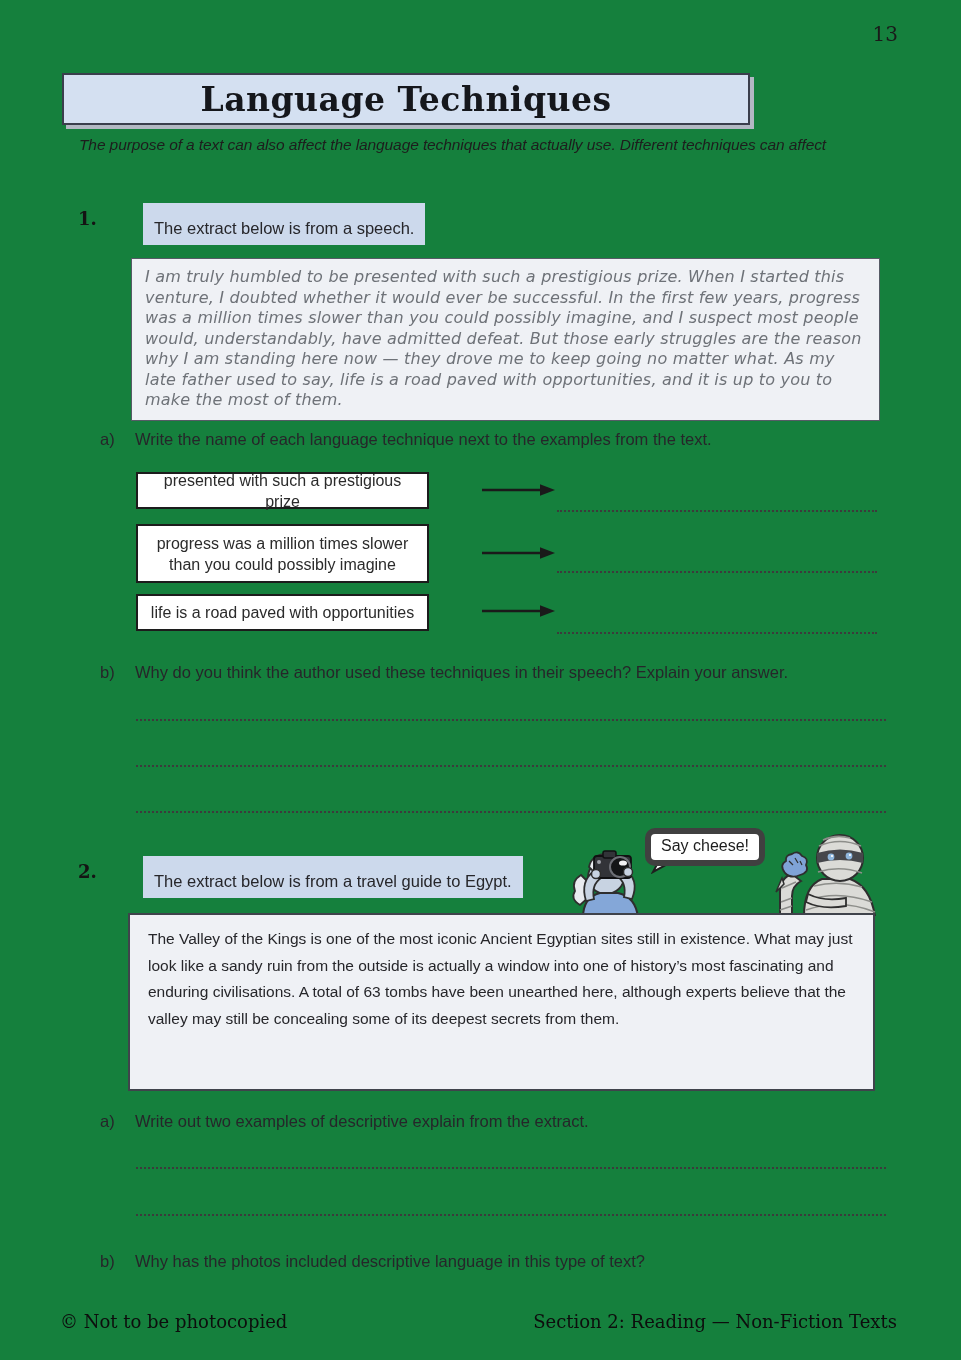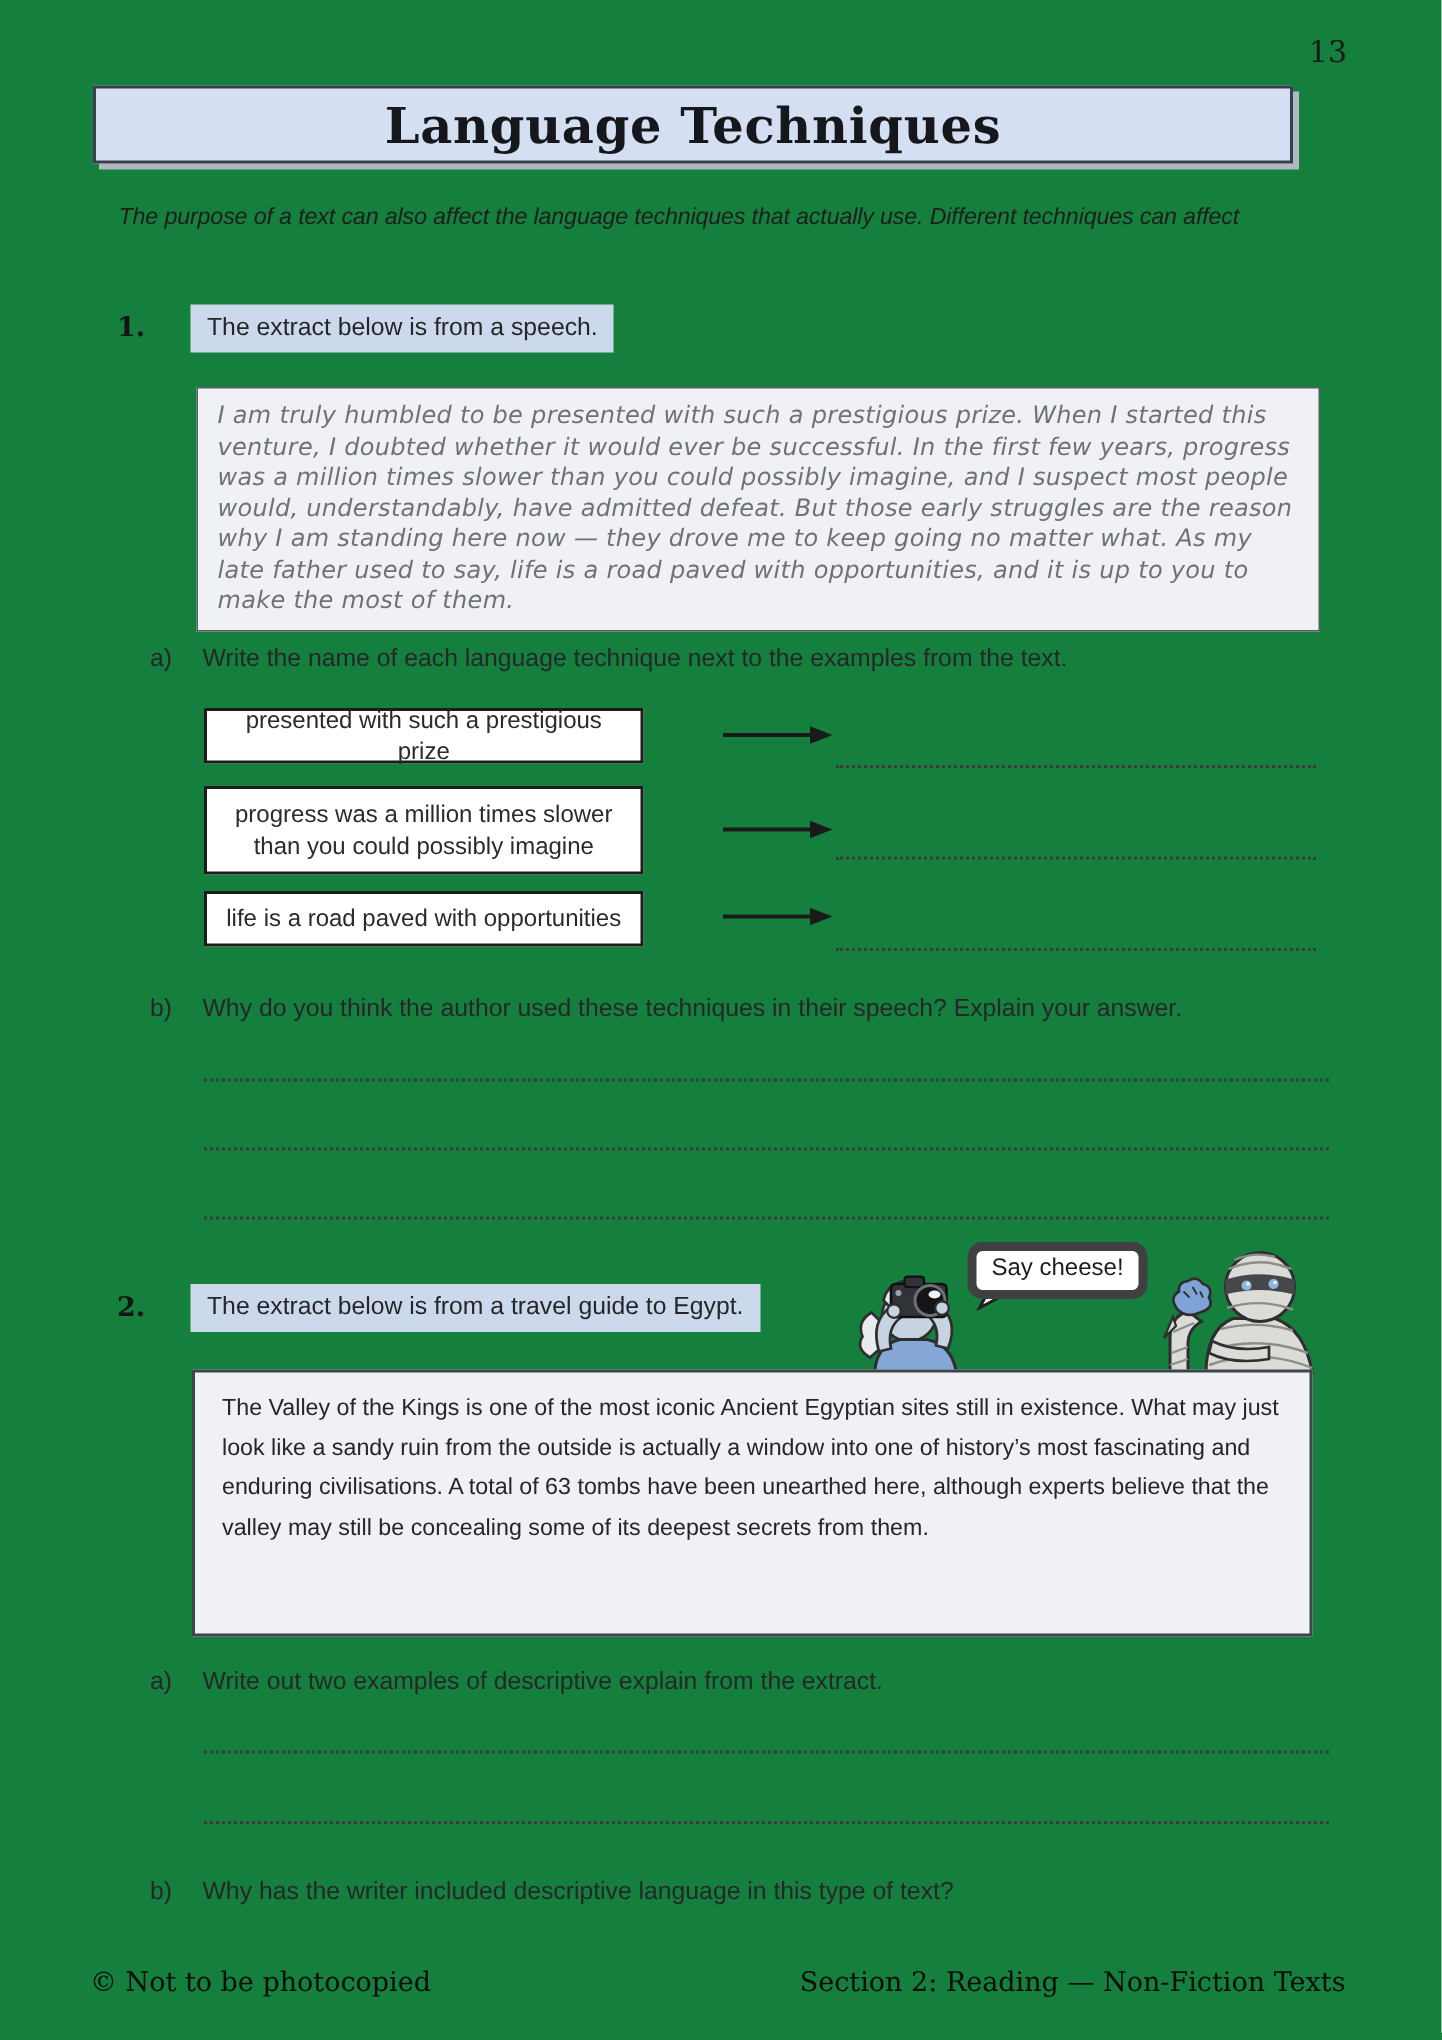--- a/index.html
+++ b/index.html
@@ -2,34 +2,34 @@
 <html><head>
 <meta charset="utf-8">
 <style>
   html,body{margin:0;padding:0;background:#ffffff;}
   .page{position:relative;width:961px;height:1360px;background:#15803d;overflow:hidden;
         font-family:"Liberation Sans",sans-serif;color:#2a2a2a;}
 
   .page-number{position:absolute;top:22px;right:63px;font-family:"DejaVu Serif",serif;
         font-size:20px;color:#1a1a1a;}
 
-  .title-banner{position:absolute;left:62px;top:57px;width:800px;height:52px;
+  .title-banner{position:absolute;left:62px;top:73px;width:688px;height:52px;
         background:#d4e0f1;border:2px solid #3a3e4c;box-sizing:border-box;
         box-shadow:4px 4px 0 #b2b8c3;display:flex;align-items:center;justify-content:center;}
   .title-banner h1{margin:0;font-family:"DejaVu Serif",serif;font-weight:bold;
         font-size:33px;letter-spacing:0.5px;color:#15171c;}
 
   .intro{position:absolute;left:79px;top:133px;width:830px;font-style:italic;
         font-size:15.5px;line-height:23px;color:#1d1d1d;letter-spacing:-0.1px;}
   .intro div{white-space:nowrap;}
 
   .q-num{position:absolute;font-family:"DejaVu Serif",serif;font-weight:bold;
         font-size:18px;color:#141414;}
   .q-highlight{position:absolute;display:inline-block;background:#ccd9ec;
-        padding:6px 11px 7px 11px;font-size:16.5px;color:#26262a;}
+        padding:16px 11px 7px 11px;font-size:16.5px;color:#26262a;margin-left:16px;}
 
   .extract-box{position:absolute;box-sizing:border-box;background:#eff1f5;}
   .extract-1{left:131px;top:258px;width:749px;min-height:149px;
         border:1.5px solid #565b66;padding:8px 13px 9px 13px;
         font-family:"DejaVu Sans",sans-serif;font-style:italic;
         font-size:16px;line-height:20.5px;color:#6e7278;letter-spacing:0.2px;}
   .extract-2{left:128px;top:913px;width:747px;min-height:178px;
         border:2px solid #3f434b;padding:11px 18px 12px 18px;z-index:5;
         font-size:15.5px;line-height:26.5px;color:#26262a;}
   .extract-2 p{margin:0;}
@@ -158,19 +158,19 @@
     <p>The Valley of the Kings is one of the most iconic Ancient Egyptian sites still in existence.  What may just look like a sandy ruin from the outside is actually a window into one of history’s most fascinating and enduring civilisations.  A total of 63 tombs have been unearthed here, although experts believe that the valley may still be concealing some of its deepest secrets from them.</p>
   </div>
 
   <div class="subq" style="top:1112px;">
     <span class="sub-label">a)</span><span>Write out two examples of descriptive explain from the extract.</span>
   </div>
   <div class="dots long" style="top:1154px;"></div>
   <div class="dots long" style="top:1201px;"></div>
 
   <div class="subq" style="top:1252px;">
-    <span class="sub-label">b)</span><span>Why has the writer included descriptive language in this type of text?</span>
+    <span class="sub-label">b)</span><span>Why has the photos included descriptive language in this type of text?</span>
   </div>
 
   <div class="footer left">© Not to be photocopied</div>
   <div class="footer right">Section 2: Reading — Non-Fiction Texts</div>
 
 </div>
 
 </body></html>

